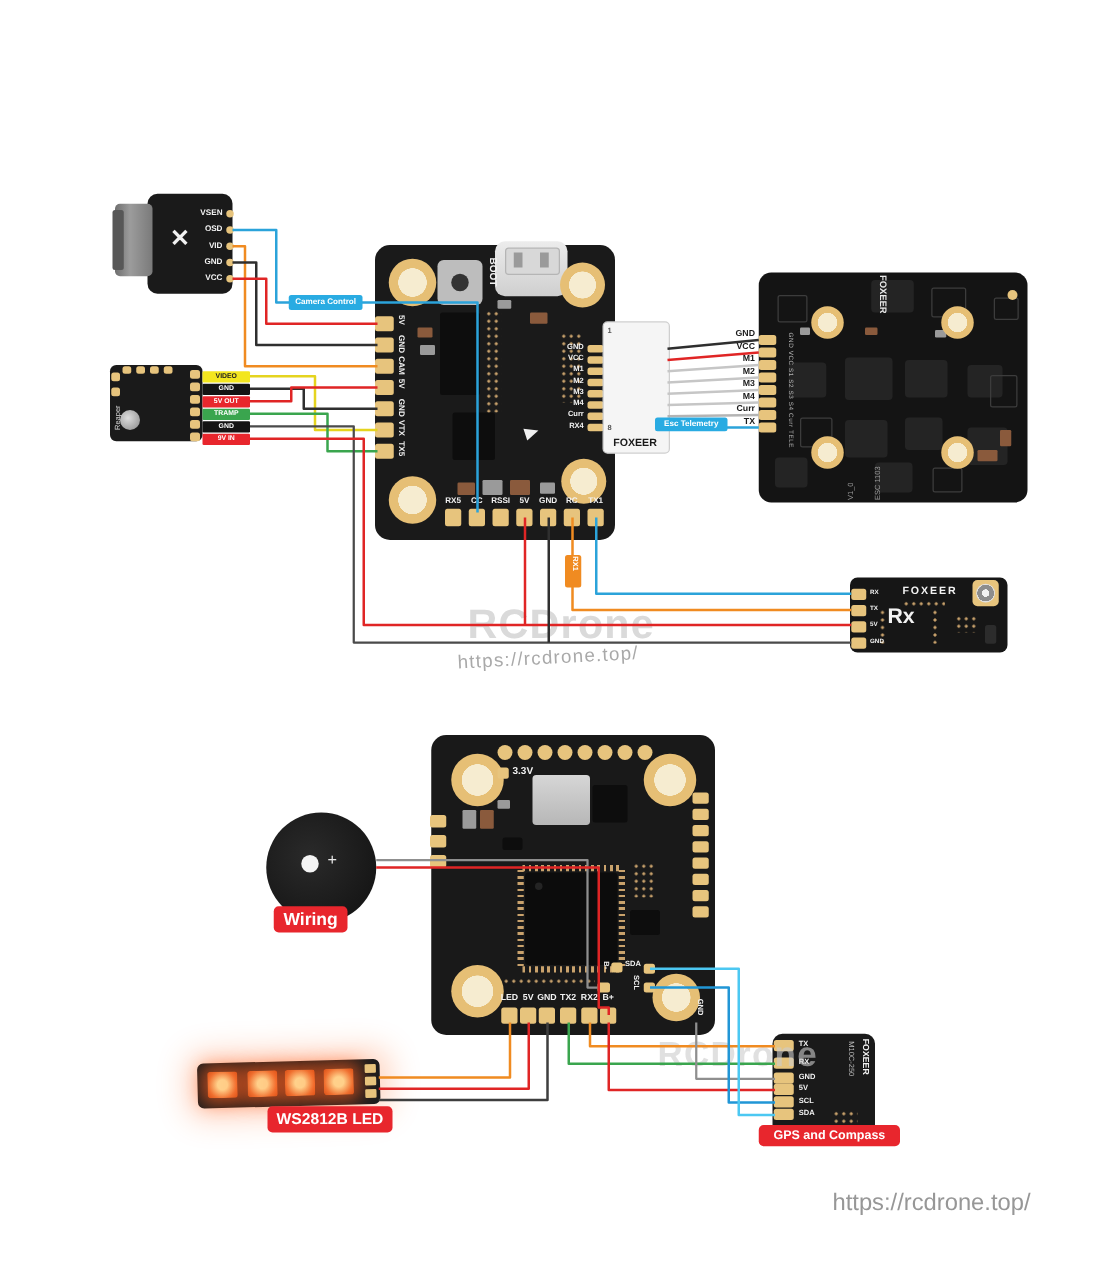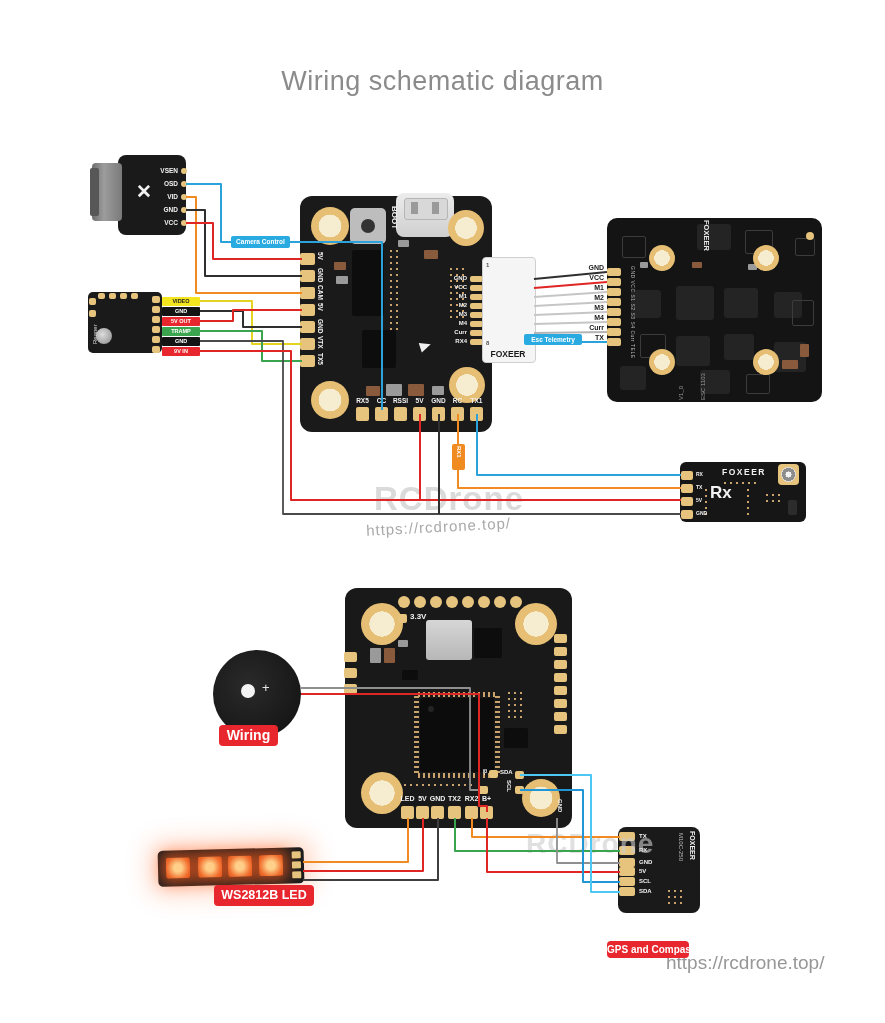--- a/index.html
+++ b/index.html
@@ -34,21 +34,20 @@
   .esc-lbl{position:absolute;z-index:35;color:#1a1a1a;font-weight:700;font-size:7px;width:30px;text-align:right;line-height:1}
   .vy{background:#f3e61f;color:#222}.vk{background:#141414;color:#fff}
   .vr{background:#e8262d;color:#fff}.vg{background:#3aa54e;color:#fff}
   .vtxpin{position:absolute;z-index:14;font-size:5.5px;font-weight:700;text-align:center;border-radius:1px;line-height:9px;height:9px;width:38px}
 </style>
 </head>
 <body>
 
 <div class="stage">
 
-  <div class="title">Wiring schematic diagram</div>
 
   <span class="wm" style="left:374px;top:480px;font-size:33px">RCDrone</span>
   <span class="wm" style="left:366px;top:518px;font-size:15px;color:#a9a9a9;font-weight:400;transform:rotate(-3deg)">https://rcdrone.top/</span>
   <span class="wm2" style="left:526px;top:828px;font-size:28px">RCDrone</span>
   <span class="abs" style="left:666px;top:952px;font-size:19px;color:#979797;z-index:5">https://rcdrone.top/</span>
 
   <div class="board" style="left:118px;top:155px;width:68px;height:80px;border-radius:8px"></div>
   <div class="abs" style="left:92px;top:163px;width:30px;height:58px;border-radius:4px;z-index:11;background:linear-gradient(90deg,#6f6f6f,#9c9c9c 40%,#7a7a7a)"></div>
   <div class="abs" style="left:90px;top:168px;width:9px;height:48px;background:#575757;border-radius:2px;z-index:12"></div>
   <span class="lbl" style="left:136px;top:182px;font-size:19px">✕</span>
@@ -319,21 +318,21 @@
   <div class="pad" style="left:619px;top:887px;width:16px;height:9px"></div>
   <span class="lbl" style="left:639px;top:833px;font-size:6px">TX</span>
   <span class="lbl" style="left:639px;top:847px;font-size:6px">RX</span>
   <span class="lbl" style="left:639px;top:859px;font-size:6px">GND</span>
   <span class="lbl" style="left:639px;top:868px;font-size:6px">5V</span>
   <span class="lbl" style="left:639px;top:878px;font-size:6px">SCL</span>
   <span class="lbl" style="left:639px;top:888px;font-size:6px">SDA</span>
   <span class="lbl vt" style="left:688px;top:831px;height:50px;font-size:7px">FOXEER</span>
   <span class="lbl vt" style="left:677px;top:833px;height:54px;font-size:6px;color:#b9b9b9;font-weight:400">M10C-250</span>
   <div class="dots" style="left:666px;top:888px;width:20px;height:16px"></div>
-  <div class="badge bred" style="left:607px;top:941px;width:82px;height:17px;font-size:10px;line-height:17px">GPS and Compass</div>
+  <div class="badge bred" style="left:607px;top:900px;width:113px;height:17px;font-size:10px;line-height:17px">GPS and Compass</div>
 
   <svg class="wires" width="885" height="1023" viewBox="0 0 885 1023">
     <polyline points="186,184 221,184 221,242 382,242 382,410" fill="none" stroke="#2ba3da" stroke-width="2" stroke-linejoin="round"></polyline>
     <polyline points="186,197 196,197 196,293 302,293" fill="none" stroke="#f08b21" stroke-width="2" stroke-linejoin="round"></polyline>
     <polyline points="186,210 205,210 205,276 302,276" fill="none" stroke="#2f2f2f" stroke-width="2" stroke-linejoin="round"></polyline>
     <polyline points="186,223 213,223 213,259 302,259" fill="none" stroke="#e02525" stroke-width="2" stroke-linejoin="round"></polyline>
     <polyline points="200,301 252,301 252,344 302,344" fill="none" stroke="#e5d41f" stroke-width="2" stroke-linejoin="round"></polyline>
     <polyline points="200,311 243,311 243,327 302,327" fill="none" stroke="#2f2f2f" stroke-width="2" stroke-linejoin="round"></polyline>
     <polyline points="200,321 233,321 233,310 302,310" fill="none" stroke="#e02525" stroke-width="2" stroke-linejoin="round"></polyline>
     <polyline points="200,331 262,331 262,361 302,361" fill="none" stroke="#3aa54e" stroke-width="2" stroke-linejoin="round"></polyline>

